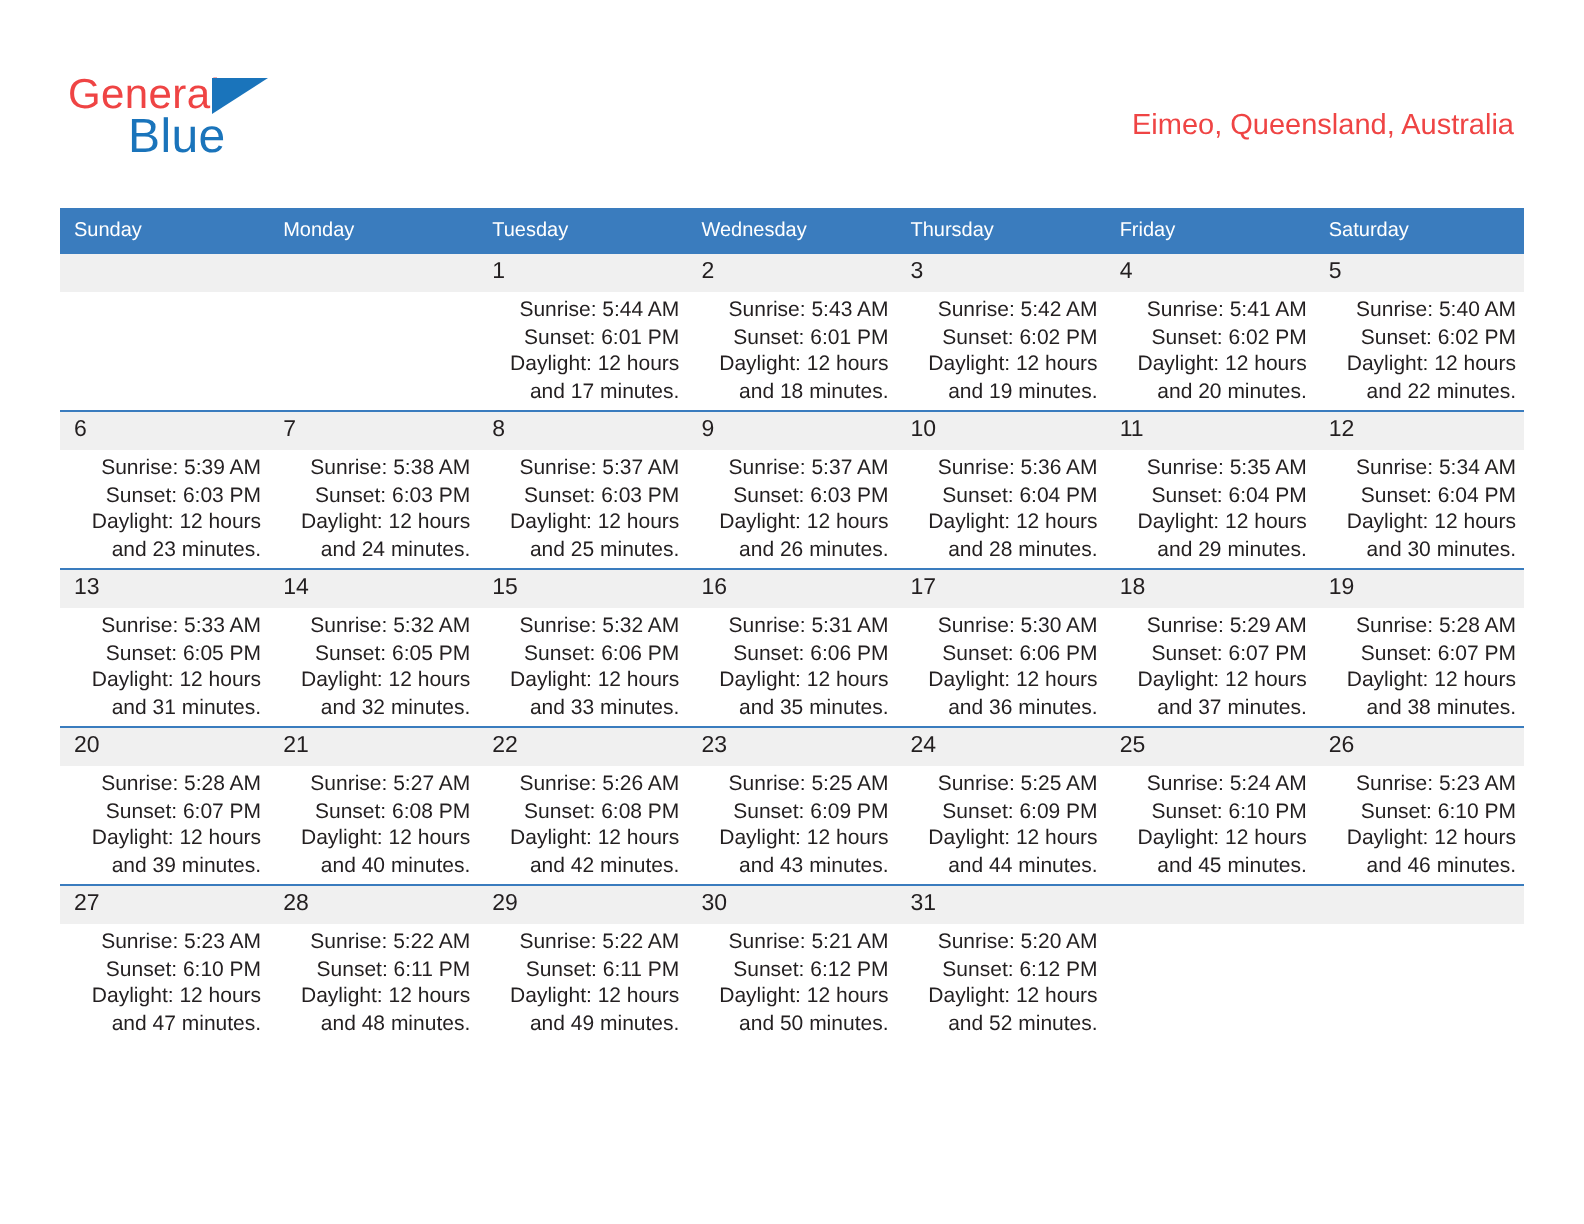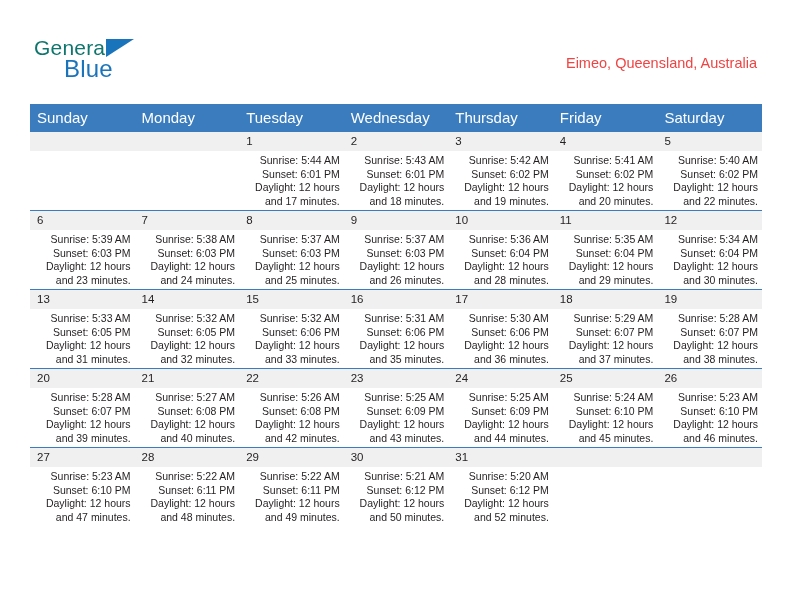--- a/index.html
+++ b/index.html
@@ -34,21 +34,21 @@
     left: 34px;
     top: 36px;
     width: 200px;
     height: 52px;
   }
   .brand-general {
     position: absolute;
     left: 0; top: 0;
     font-size: 21px;
     letter-spacing: 0.2px;
-    color: #0f766e;
+    color: #ef4444;
     font-family: "Liberation Sans", sans-serif;
     text-align: right;
   }
   .brand-blue {
     position: absolute;
     left: 30px; top: 19px;
     font-size: 24px;
     letter-spacing: 0.2px;
     color: #1a74bb;
     font-family: "Liberation Sans", sans-serif;
@@ -90,21 +90,21 @@
     position: absolute;
     left: 30px;
     top: 104px;
     width: 732px;
     border-collapse: collapse;
     table-layout: fixed;
   }
   .calendar th {
     background: #3a7cbe;
     color: #ffffff;
-    font-size: 15px;
+    font-size: 10px;
     font-weight: normal;
     text-align: left;
     padding: 5px 0 5px 7px;
     height: 12px;
     border: none;
   }
   .calendar td {
     vertical-align: top;
     padding: 0;
     border: none;

